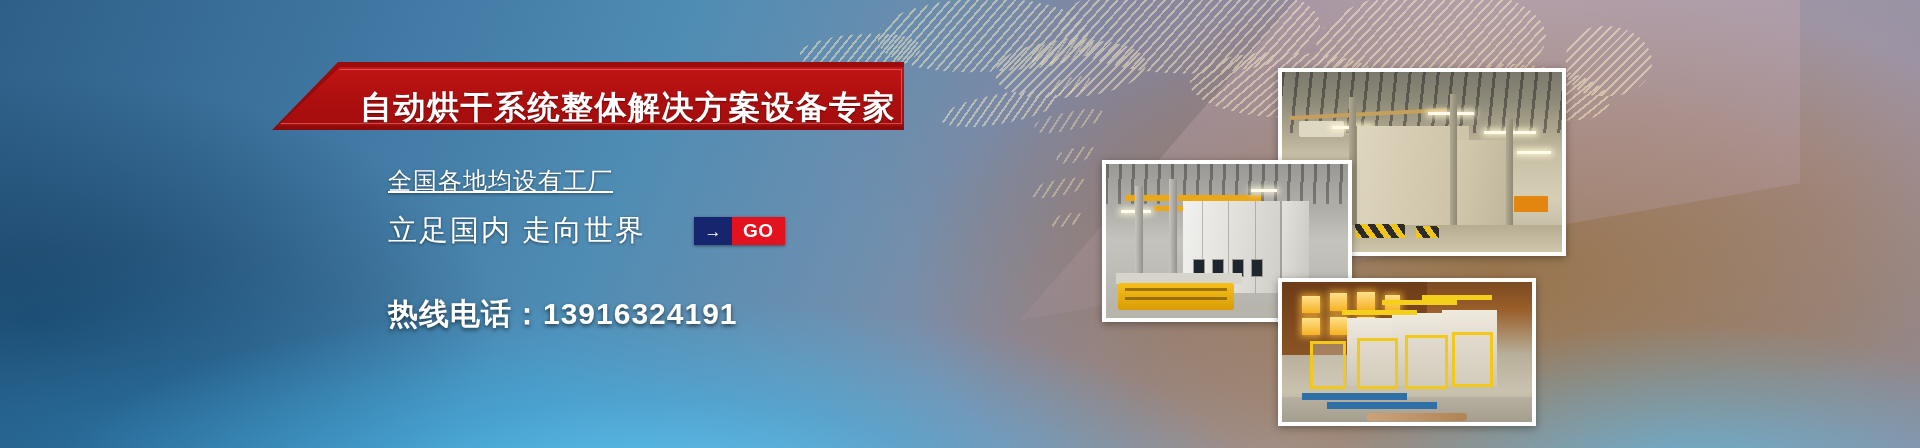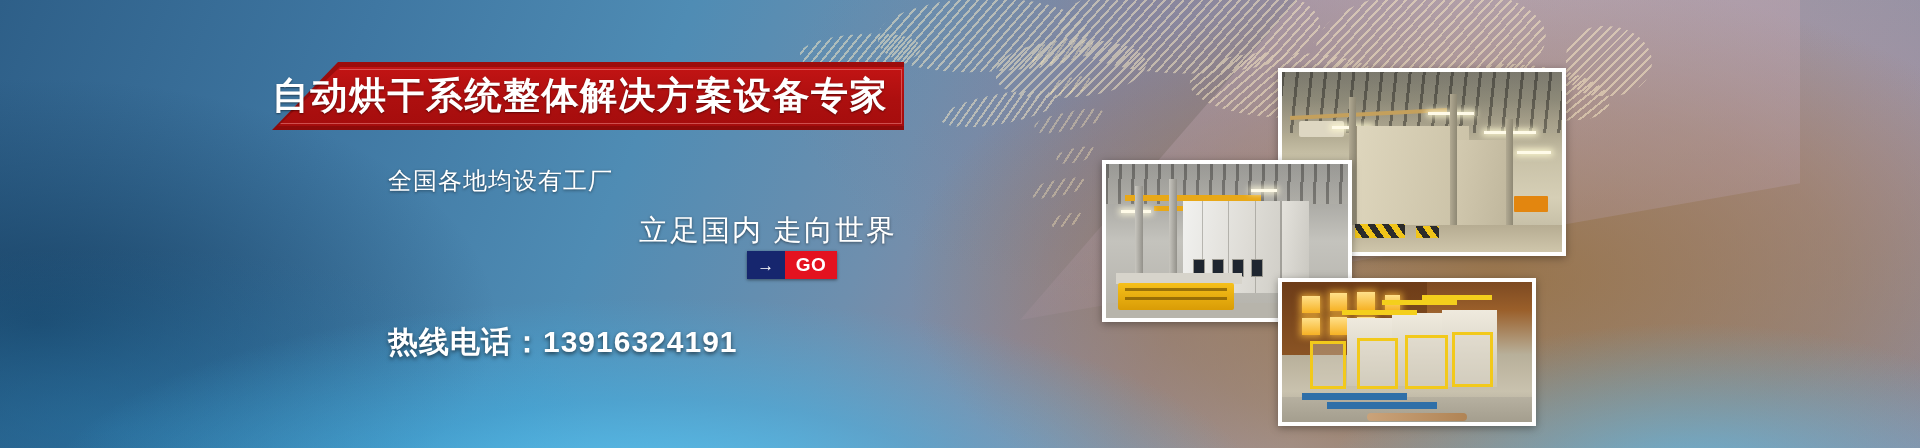--- a/index.html
+++ b/index.html
@@ -109,25 +109,25 @@
     position:absolute;left:6px;top:5px;right:0;bottom:4px;
     background:linear-gradient(180deg,#c21414 0%,#ad0f0f 55%,#a50d0d 100%);
     clip-path:polygon(62px 0%, 100% 0%, 100% 100%, 0% 100%);
   }
   .ribbon-stroke{
     position:absolute;left:8px;top:7px;right:2px;bottom:6px;
     border:1px solid rgba(255,160,160,.45);
     clip-path:polygon(60px 0%, 100% 0%, 100% 100%, 0% 100%);
   }
   .ribbon-text{
-    position:absolute;left:0;top:0;width:100%;height:100%;
+    position:absolute;left:0;top:12px;width:100%;height:100%;
     display:flex;align-items:center;justify-content:flex-end;
-    padding-right:16px;box-sizing:border-box;
+    padding-right:8px;box-sizing:border-box;
     color:#fff;
-    font-size:37px;font-weight:bold;letter-spacing:1.5px;
+    font-size:32px;font-weight:bold;letter-spacing:1.5px;
     text-shadow:0 1px 2px rgba(0,0,0,.45);
     white-space:nowrap;
   }
 
   
   .copy{position:absolute;left:388px;top:165px;width:760px;}
 
   .line-sub{
     color:#ffffff;
     font-size:24px;font-weight:bold;letter-spacing:.5px;
@@ -136,29 +136,30 @@
     white-space:nowrap;
   }
 
   .line-cities{
     display:flex;align-items:baseline;
     margin-bottom:14px;white-space:nowrap;
   }
   .cities-head{
     color:#ffffff;font-size:24px;letter-spacing:1px;
     text-shadow:0 1px 3px rgba(0,0,0,.5);
+    text-decoration:underline;
   }
   .cities-list{display:flex;gap:16px;margin-left:28px;}
   .city{
     color:#f2f6f8;font-size:20px;letter-spacing:.5px;
     text-shadow:0 1px 3px rgba(0,0,0,.5);
   }
 
   .line-slogan{
-    display:flex;align-items:center;white-space:nowrap;margin-bottom:18px;flex-direction:column;
+    display:flex;align-items:center;white-space:nowrap;margin-bottom:18px;
   }
   .slogan-text{
     color:#ffffff;font-size:29px;letter-spacing:2px;
     text-shadow:0 1px 3px rgba(0,0,0,.5);
   }
   .go-btn{
     display:inline-flex;align-items:stretch;
     margin-left:48px;height:28px;
     box-shadow:0 1px 3px rgba(0,0,0,.45);
   }

